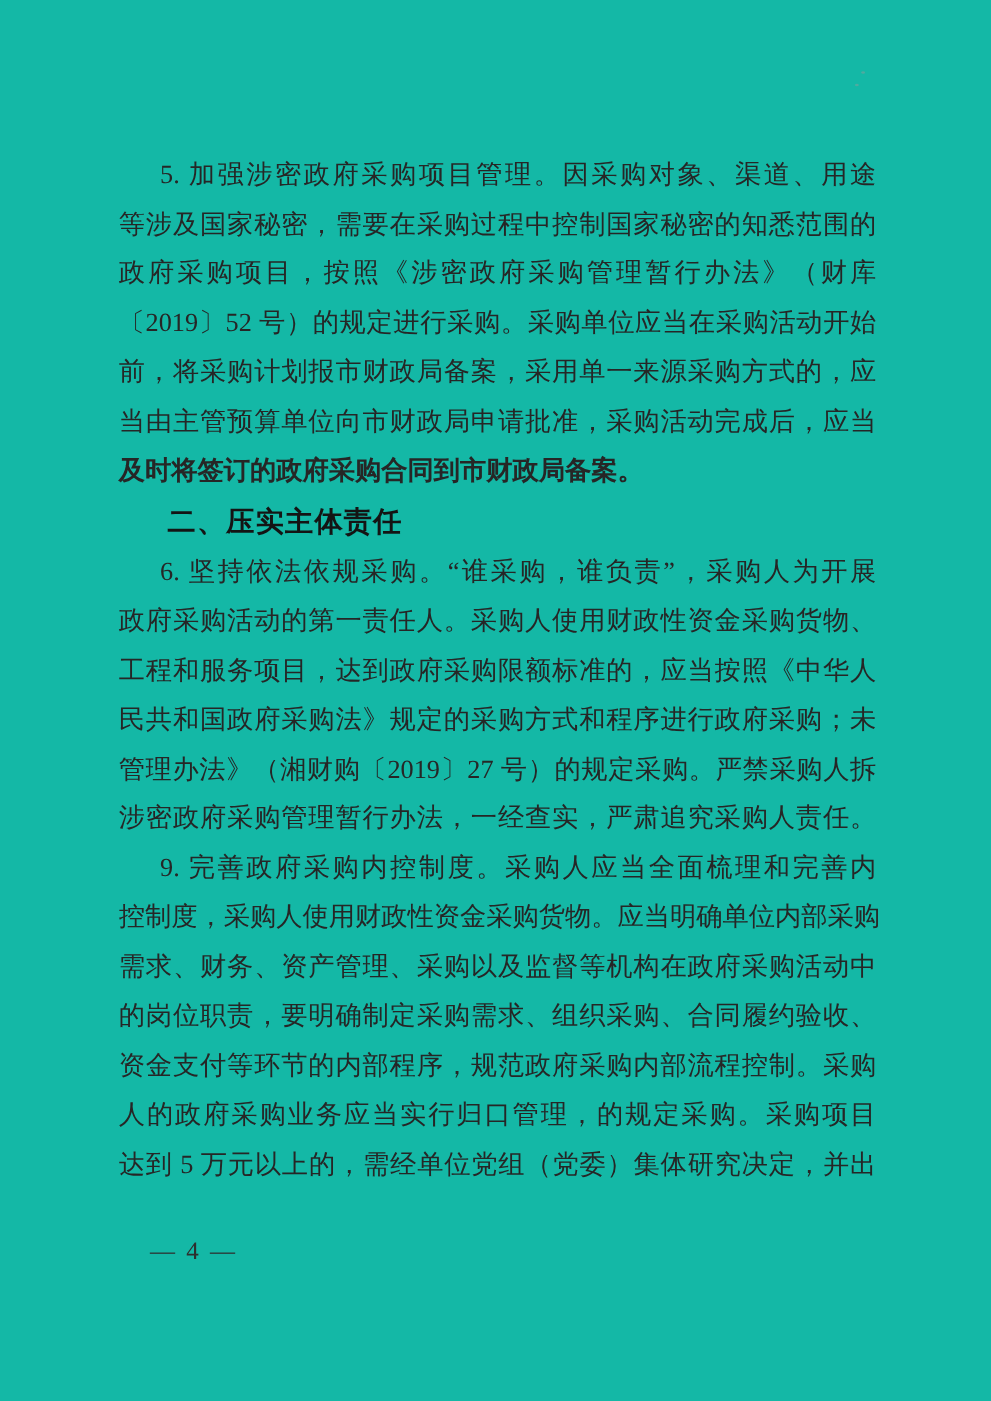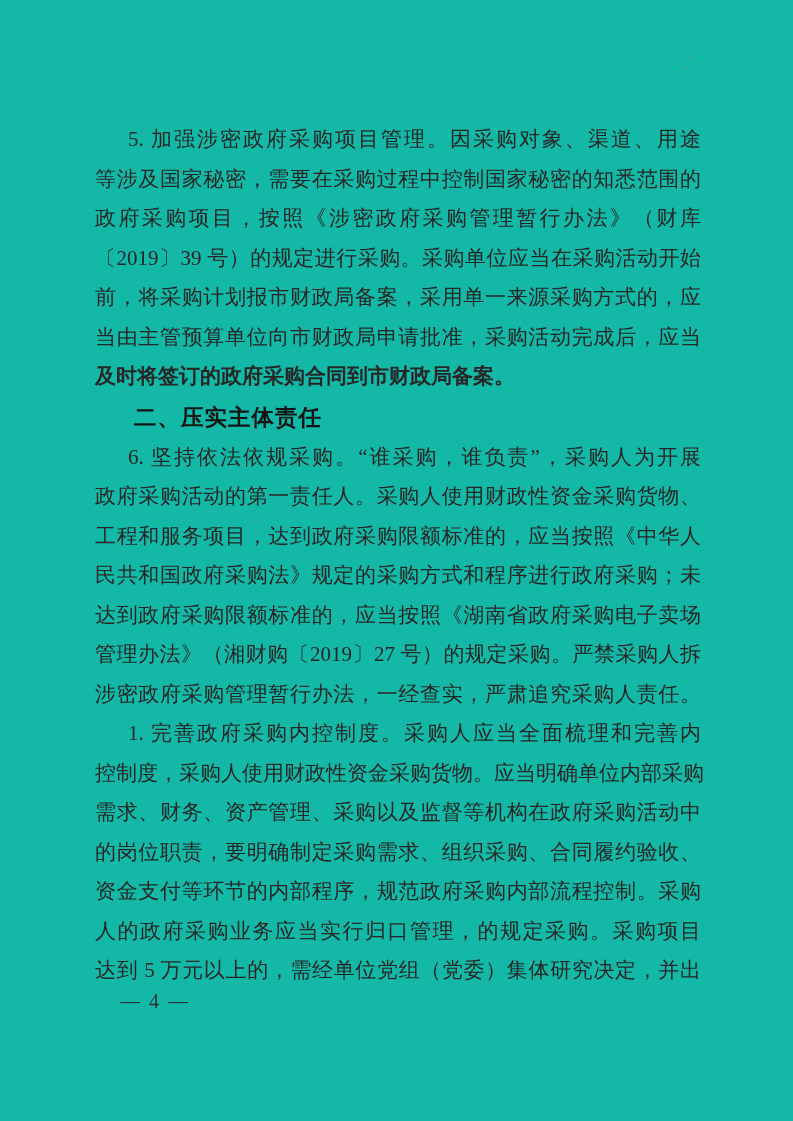--- a/index.html
+++ b/index.html
@@ -72,33 +72,32 @@
 <body>
 
 <div class="page">
   <div class="speck s1"></div>
   <div class="speck s2"></div>
 
   <div class="doc-body">
       <div class="line indent">5. 加强涉密政府采购项目管理。因采购对象、渠道、用途</div>
       <div class="line">等涉及国家秘密，需要在采购过程中控制国家秘密的知悉范围的</div>
       <div class="line">政府采购项目，按照《涉密政府采购管理暂行办法》（财库</div>
-      <div class="line">〔2019〕39 号）的规定进行采购。采购单位应当在采购活动开始</div>
+      <div class="line">〔2019〕52 号）的规定进行采购。采购单位应当在采购活动开始</div>
       <div class="line">前，将采购计划报市财政局备案，采用单一来源采购方式的，应</div>
       <div class="line">当由主管预算单位向市财政局申请批准，采购活动完成后，应当</div>
       <div class="line short">及时将签订的政府采购合同到市财政局备案。</div>
       <div class="heading-line">二、压实主体责任</div>
       <div class="line indent">6. 坚持依法依规采购。“谁采购，谁负责”，采购人为开展</div>
       <div class="line">政府采购活动的第一责任人。采购人使用财政性资金采购货物、</div>
       <div class="line">工程和服务项目，达到政府采购限额标准的，应当按照《中华人</div>
       <div class="line">民共和国政府采购法》规定的采购方式和程序进行政府采购；未</div>
-      <div class="line">达到政府采购限额标准的，应当按照《湖南省政府采购电子卖场</div>
       <div class="line">管理办法》（湘财购〔2019〕27 号）的规定采购。严禁采购人拆</div>
       <div class="line">涉密政府采购管理暂行办法，一经查实，严肃追究采购人责任。</div>
-      <div class="line indent">1. 完善政府采购内控制度。采购人应当全面梳理和完善内</div>
+      <div class="line indent">9. 完善政府采购内控制度。采购人应当全面梳理和完善内</div>
       <div class="line">控制度，采购人使用财政性资金采购货物。应当明确单位内部采购</div>
       <div class="line">需求、财务、资产管理、采购以及监督等机构在政府采购活动中</div>
       <div class="line">的岗位职责，要明确制定采购需求、组织采购、合同履约验收、</div>
       <div class="line">资金支付等环节的内部程序，规范政府采购内部流程控制。采购</div>
       <div class="line">人的政府采购业务应当实行归口管理，的规定采购。采购项目</div>
       <div class="line">达到 5 万元以上的，需经单位党组（党委）集体研究决定，并出</div>
     </div>
 
   <div class="page-number">— 4 —</div>
 </div>

